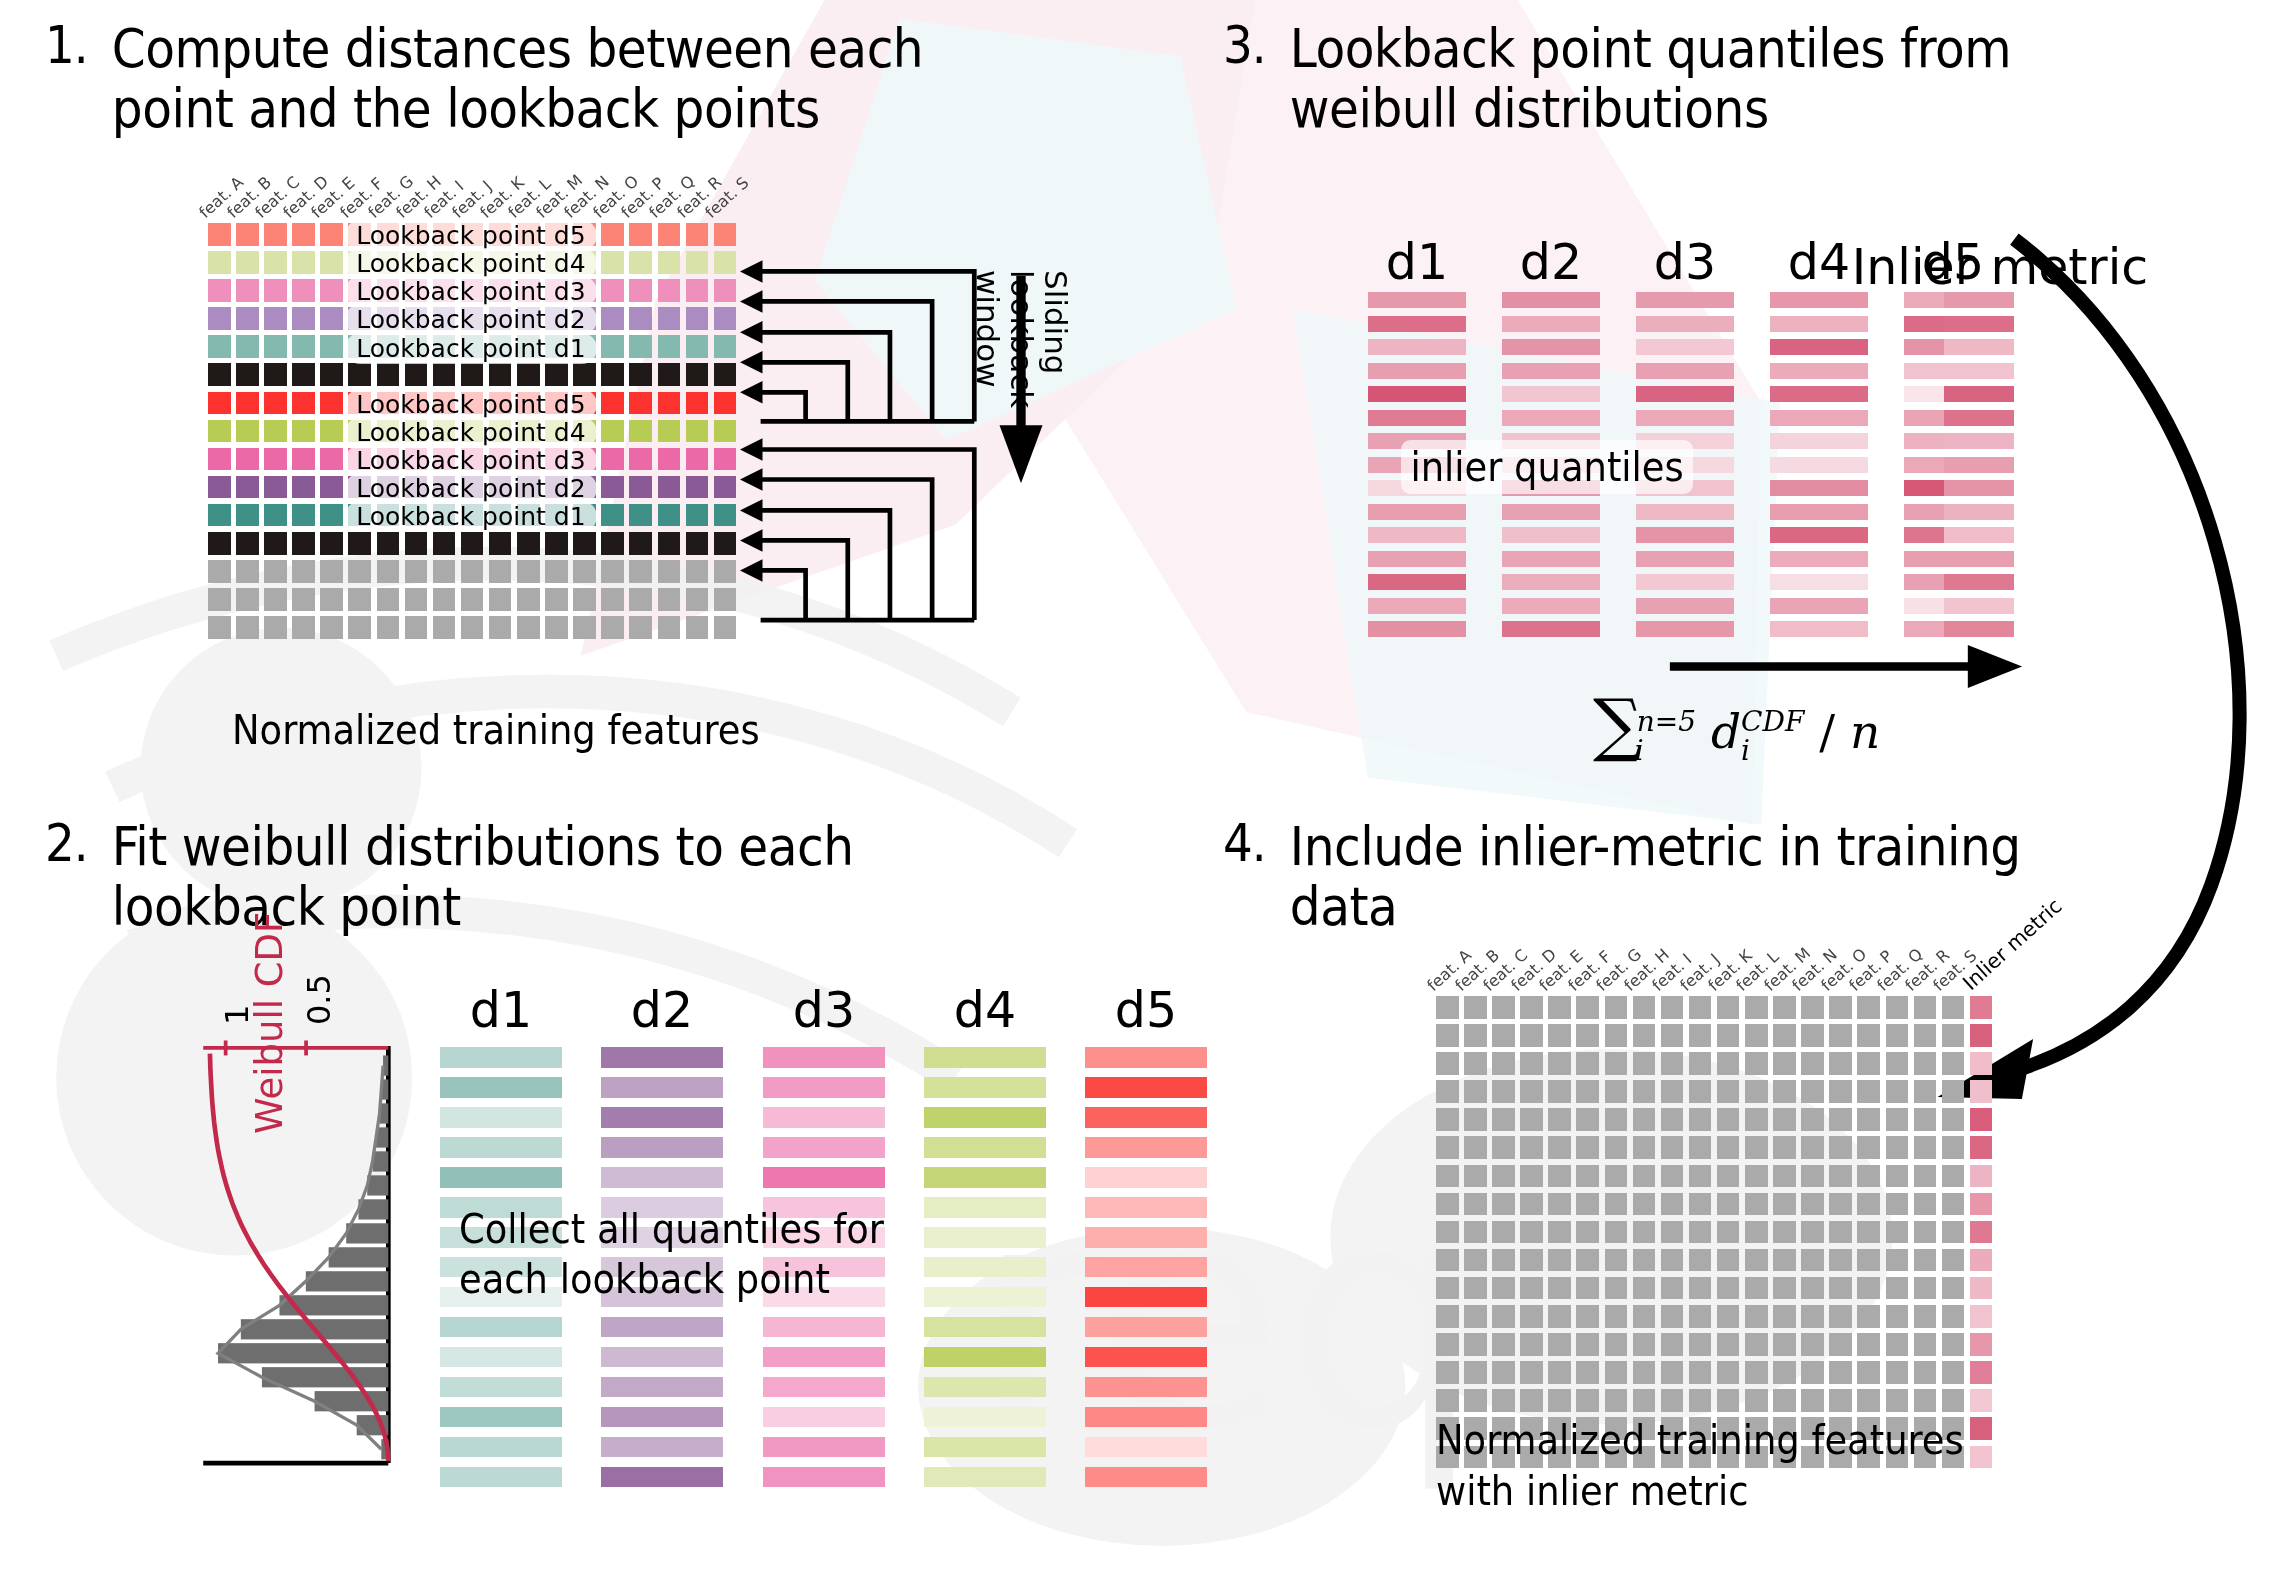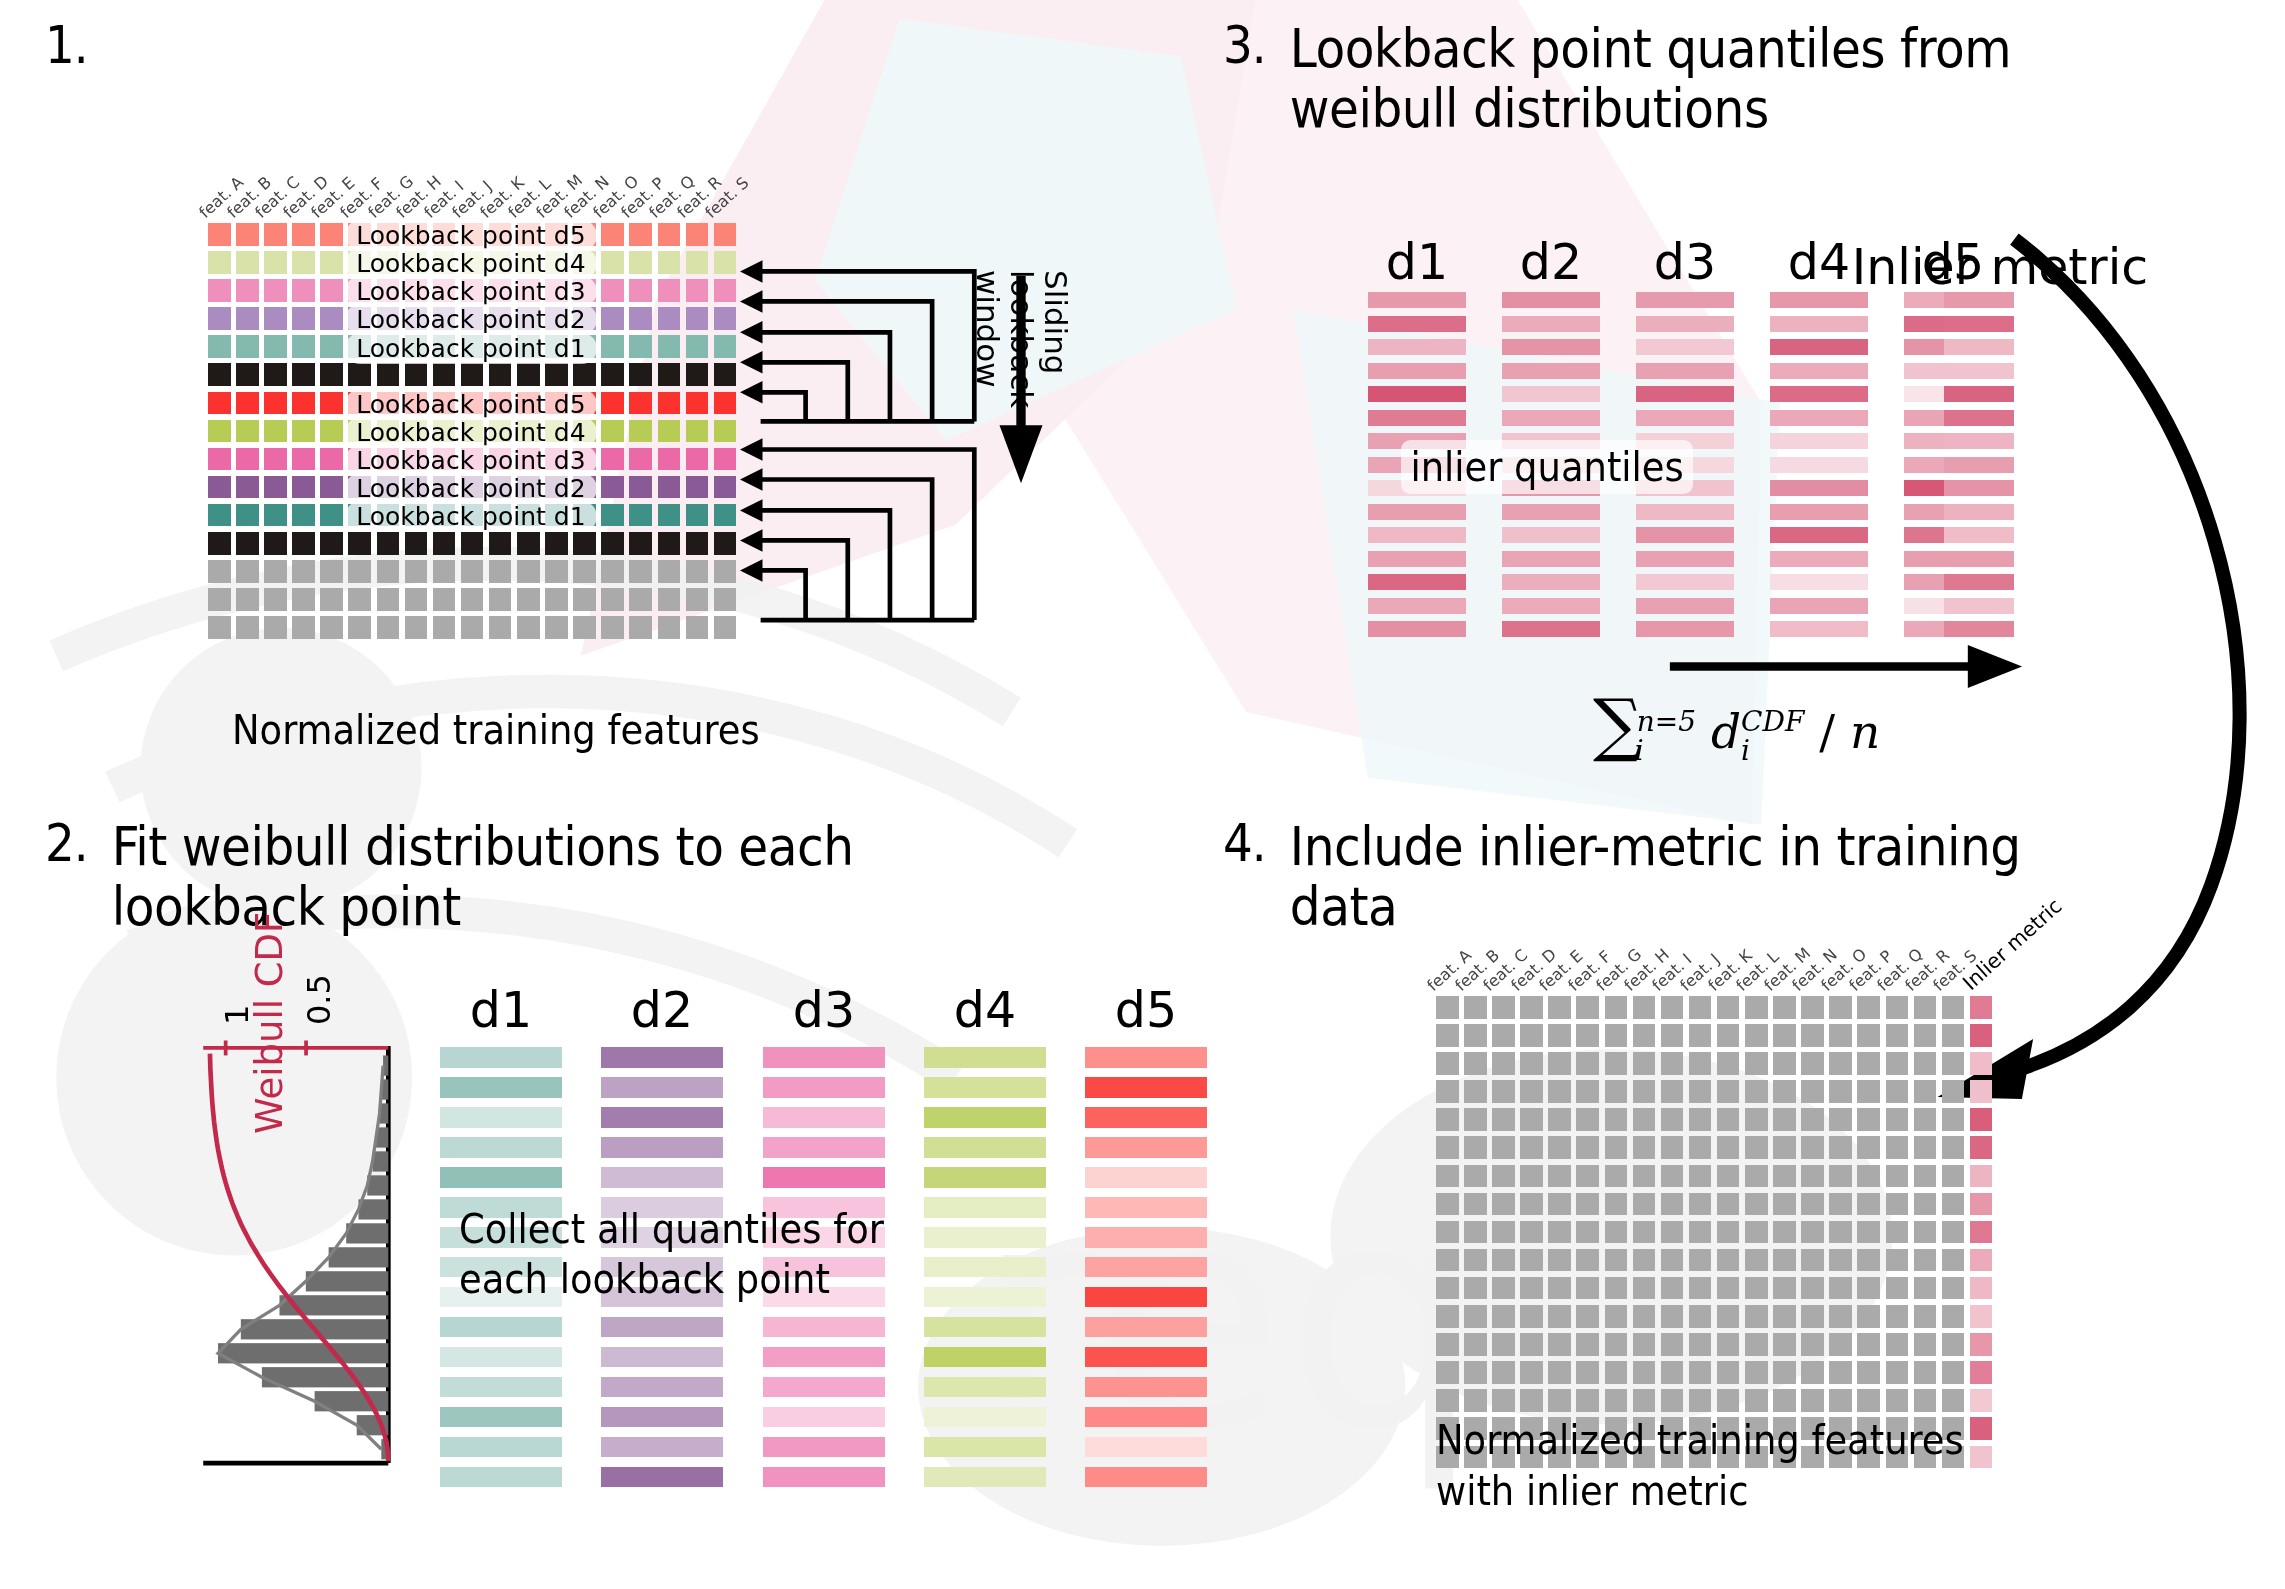--- a/index.html
+++ b/index.html
@@ -144,20 +144,22 @@
       <circle cx="250" cy="1150" r="190"></circle>
       <ellipse cx="1720" cy="1320" rx="300" ry="200"></ellipse>
       <ellipse cx="1240" cy="1480" rx="260" ry="170"></ellipse>
     </g>
     <text x="1040" y="1520" font-family="DejaVu Sans, sans-serif" font-size="330" fill="#f2f2f2">req</text>
   </svg>
 
   <div class="panel" style="left:45px;top:19px;width:1106px;">
     <div class="head">
       <div class="num">1.</div>
+      <div class="txt">Compute distances between each
+point and the lookback points</div>
     </div>
   </div>
 
   <div class="featrow" id="p1-feat" style="left:208px;top:164px;height:58px;width:562px;">
       <span class="fl" style="left: 0px;">feat. A</span>
       <span class="fl" style="left: 28px;">feat. B</span>
       <span class="fl" style="left: 56px;">feat. C</span>
       <span class="fl" style="left: 84px;">feat. D</span>
       <span class="fl" style="left: 112px;">feat. E</span>
       <span class="fl" style="left: 141px;">feat. F</span>

